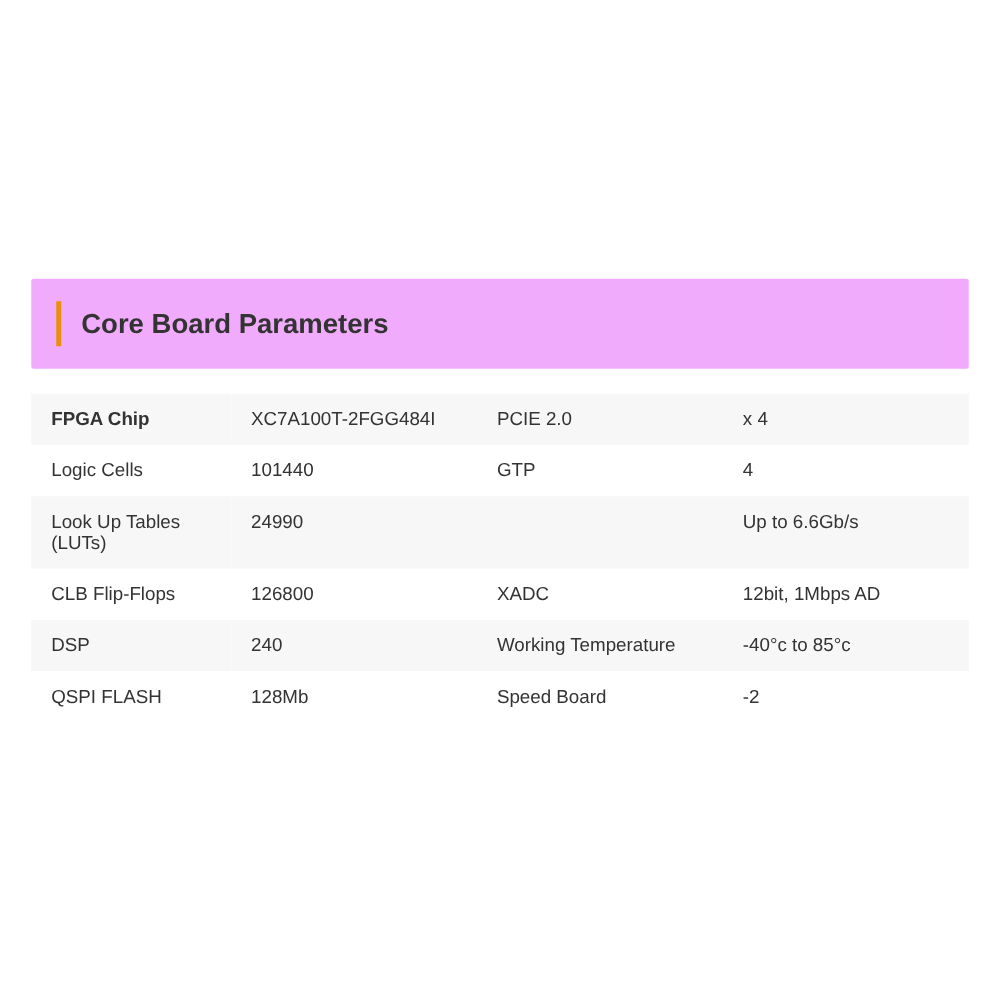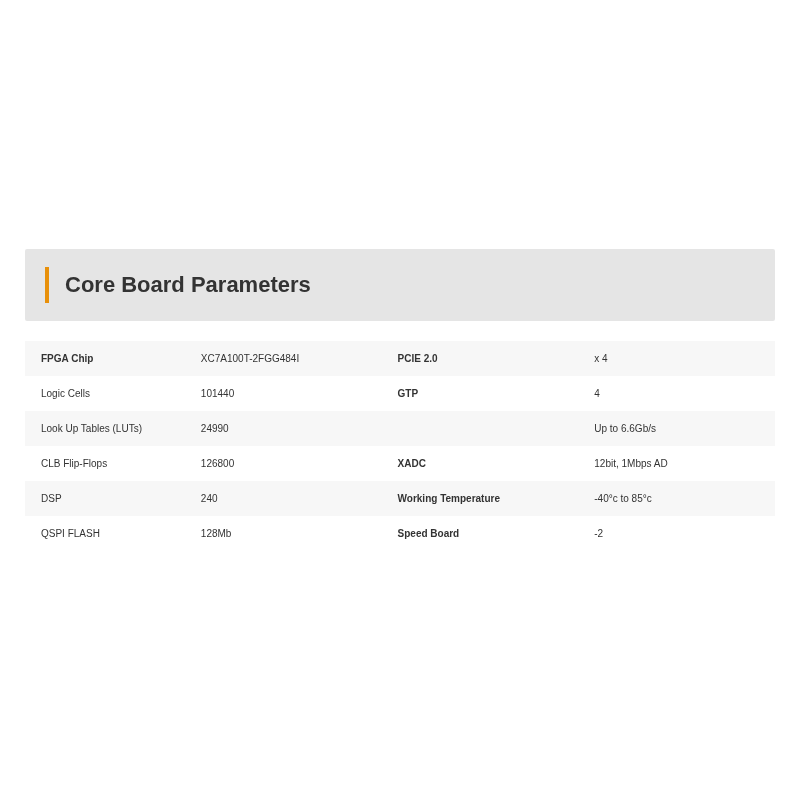--- a/index.html
+++ b/index.html
@@ -19,21 +19,21 @@
       align-items: center;
       justify-content: center;
     }
 
     .page-container {
       width: 750px;
       background: #ffffff;
     }
 
     .section-header {
-      background: #e5e5e5;
+      background: #f0abfc;
       padding: 18px 20px;
       display: flex;
       align-items: center;
       margin-bottom: 20px;
       border-radius: 2px;
     }
 
     .section-header-bar {
       width: 4px;
       height: 36px;
@@ -57,40 +57,40 @@
       background: #f7f7f7;
     }
 
     .params-table tr:nth-child(even) {
       background: #ffffff;
     }
 
     .params-table td {
       padding: 12px 16px;
       vertical-align: top;
-      font-size: 10px;
+      font-size: 15px;
       color: #333;
       border: none;
     }
 
     .col-label {
       width: 130px;
       color: #555;
       font-weight: 500;
     }
 
     .col-value {
       width: 160px;
       color: #333;
     }
 
     .col-label2 {
       width: 160px;
       color: #555;
-      font-weight: 700;
+      font-weight: 400;
     }
 
     .col-value2 {
       width: 160px;
       color: #333;
     }
 
     .fpga-chip-label {
       font-size: 15px;
       font-weight: 600;

